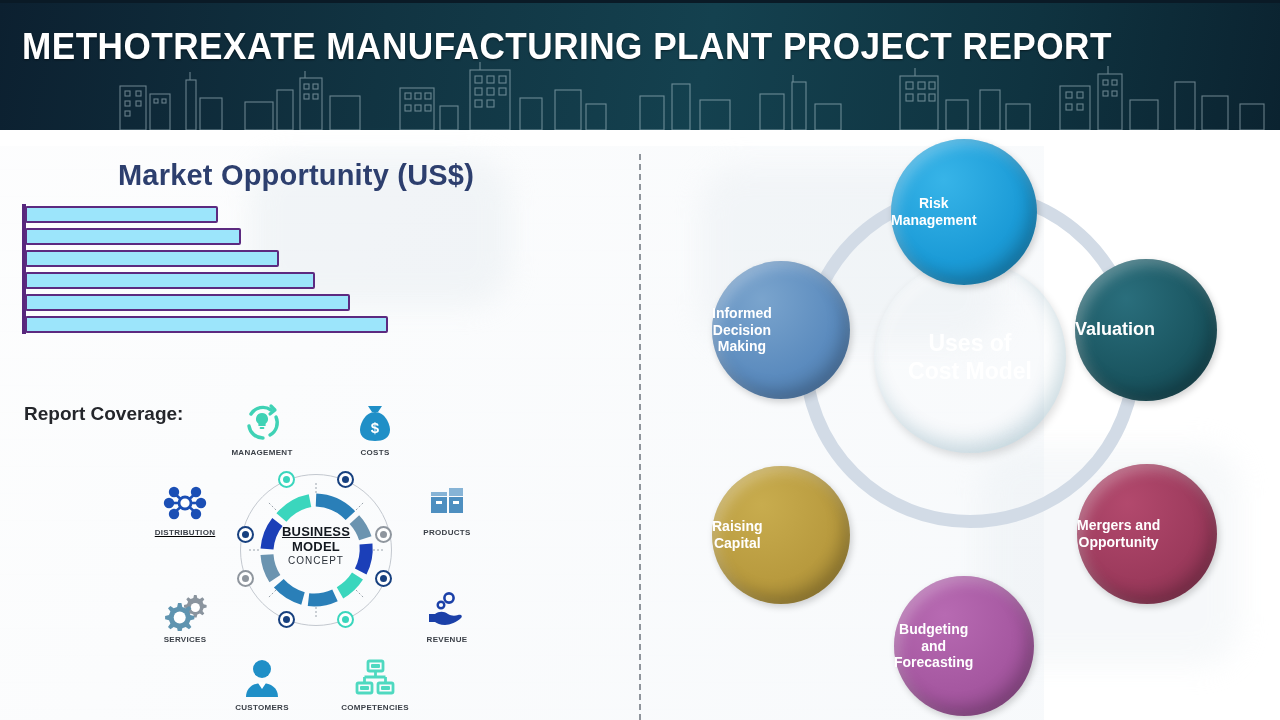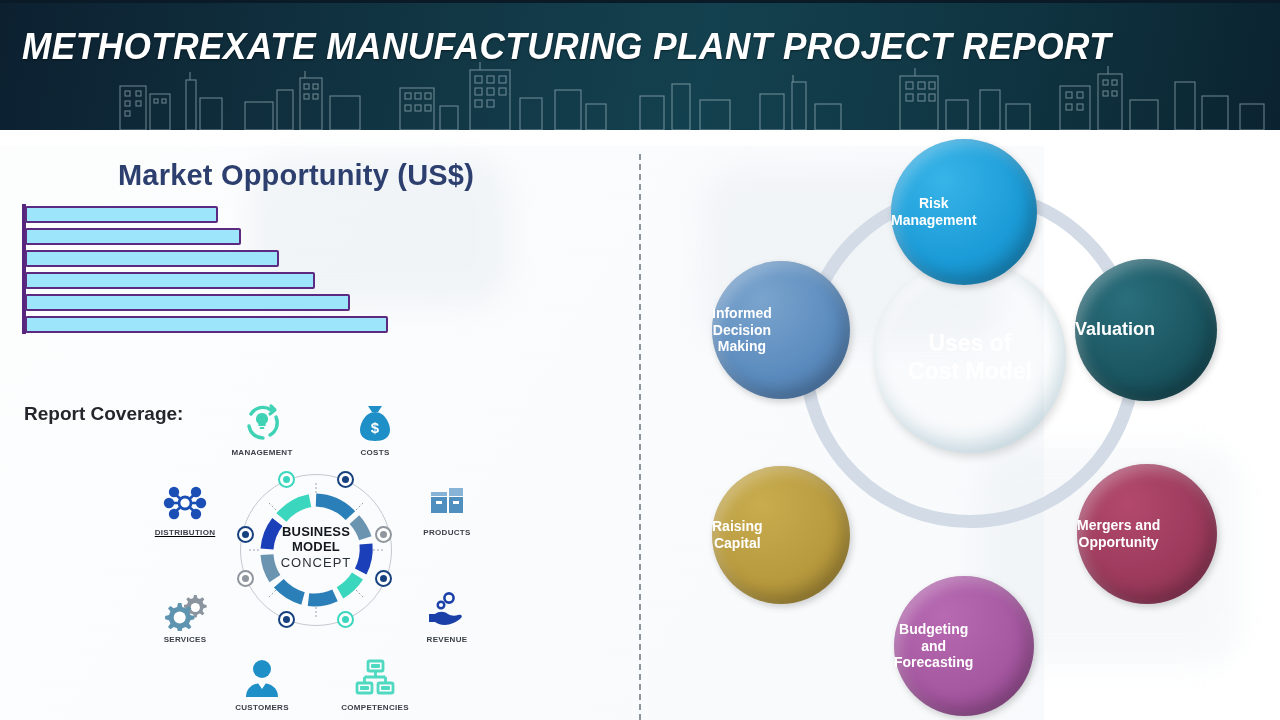--- a/index.html
+++ b/index.html
@@ -8,21 +8,20 @@
     font-family:"Liberation Sans", sans-serif;
     background:#ffffff;
     position:relative;
   }
 
   
   #header {
     position:absolute; left:0; top:0; width:1280px; height:130px;
     background:linear-gradient(100deg,#0c2030 0%,#113442 30%,#14414f 55%,#0f3340 80%,#0b2330 100%);
     overflow:hidden;
-    font-style:italic;
   }
   #header .skyline { position:absolute; left:0; bottom:0; width:1280px; height:70px; opacity:.55; }
   #header-title {
     position:absolute; left:22px; top:26px;
     font-size:37px; font-weight:bold; color:#ffffff;
     letter-spacing:.5px; white-space:nowrap;
     text-shadow:0 1px 2px rgba(0,0,0,.5);
     font-family:"Liberation Sans", sans-serif;
     transform:scaleX(.95); transform-origin:left center;
   }
@@ -101,23 +100,23 @@
     position:absolute; width:17px; height:17px; border-radius:50%;
     border:2.5px solid; background:#fff;
   }
   #bmodel .node i {
     position:absolute; left:2.5px; top:2.5px; width:7px; height:7px; border-radius:50%;
   }
   #bmodel .center-text {
     position:absolute; left:0; top:58px; width:168px; text-align:center;
     font-family:"Liberation Sans", sans-serif;
   }
-  #bmodel .center-text .l1 { font-size:13px; font-weight:bold; color:#13181f; letter-spacing:.2px; }
+  #bmodel .center-text .l1 { font-size:13px; font-weight:bold; color:#13181f; letter-spacing:.2px;text-decoration:underline; }
   #bmodel .center-text .l2 { font-size:13px; font-weight:bold; color:#13181f; letter-spacing:.2px; }
-  #bmodel .center-text .l3 { font-size:13px; color:#2a3039; letter-spacing:1px; margin-top:1px; }
+  #bmodel .center-text .l3 { font-size:10px; color:#2a3039; letter-spacing:1px; margin-top:1px; }
 
   
   #wheel { position:absolute; left:660px; top:0px; width:620px; height:590px; }
   #wheel .track {
     position:absolute; left:calc(50% - 171px); top:40px;
     width:342px; height:342px; border-radius:50%;
     border:13px solid #d2dbe6;
   }
   .node-circle {
     position:absolute; border-radius:50%;

